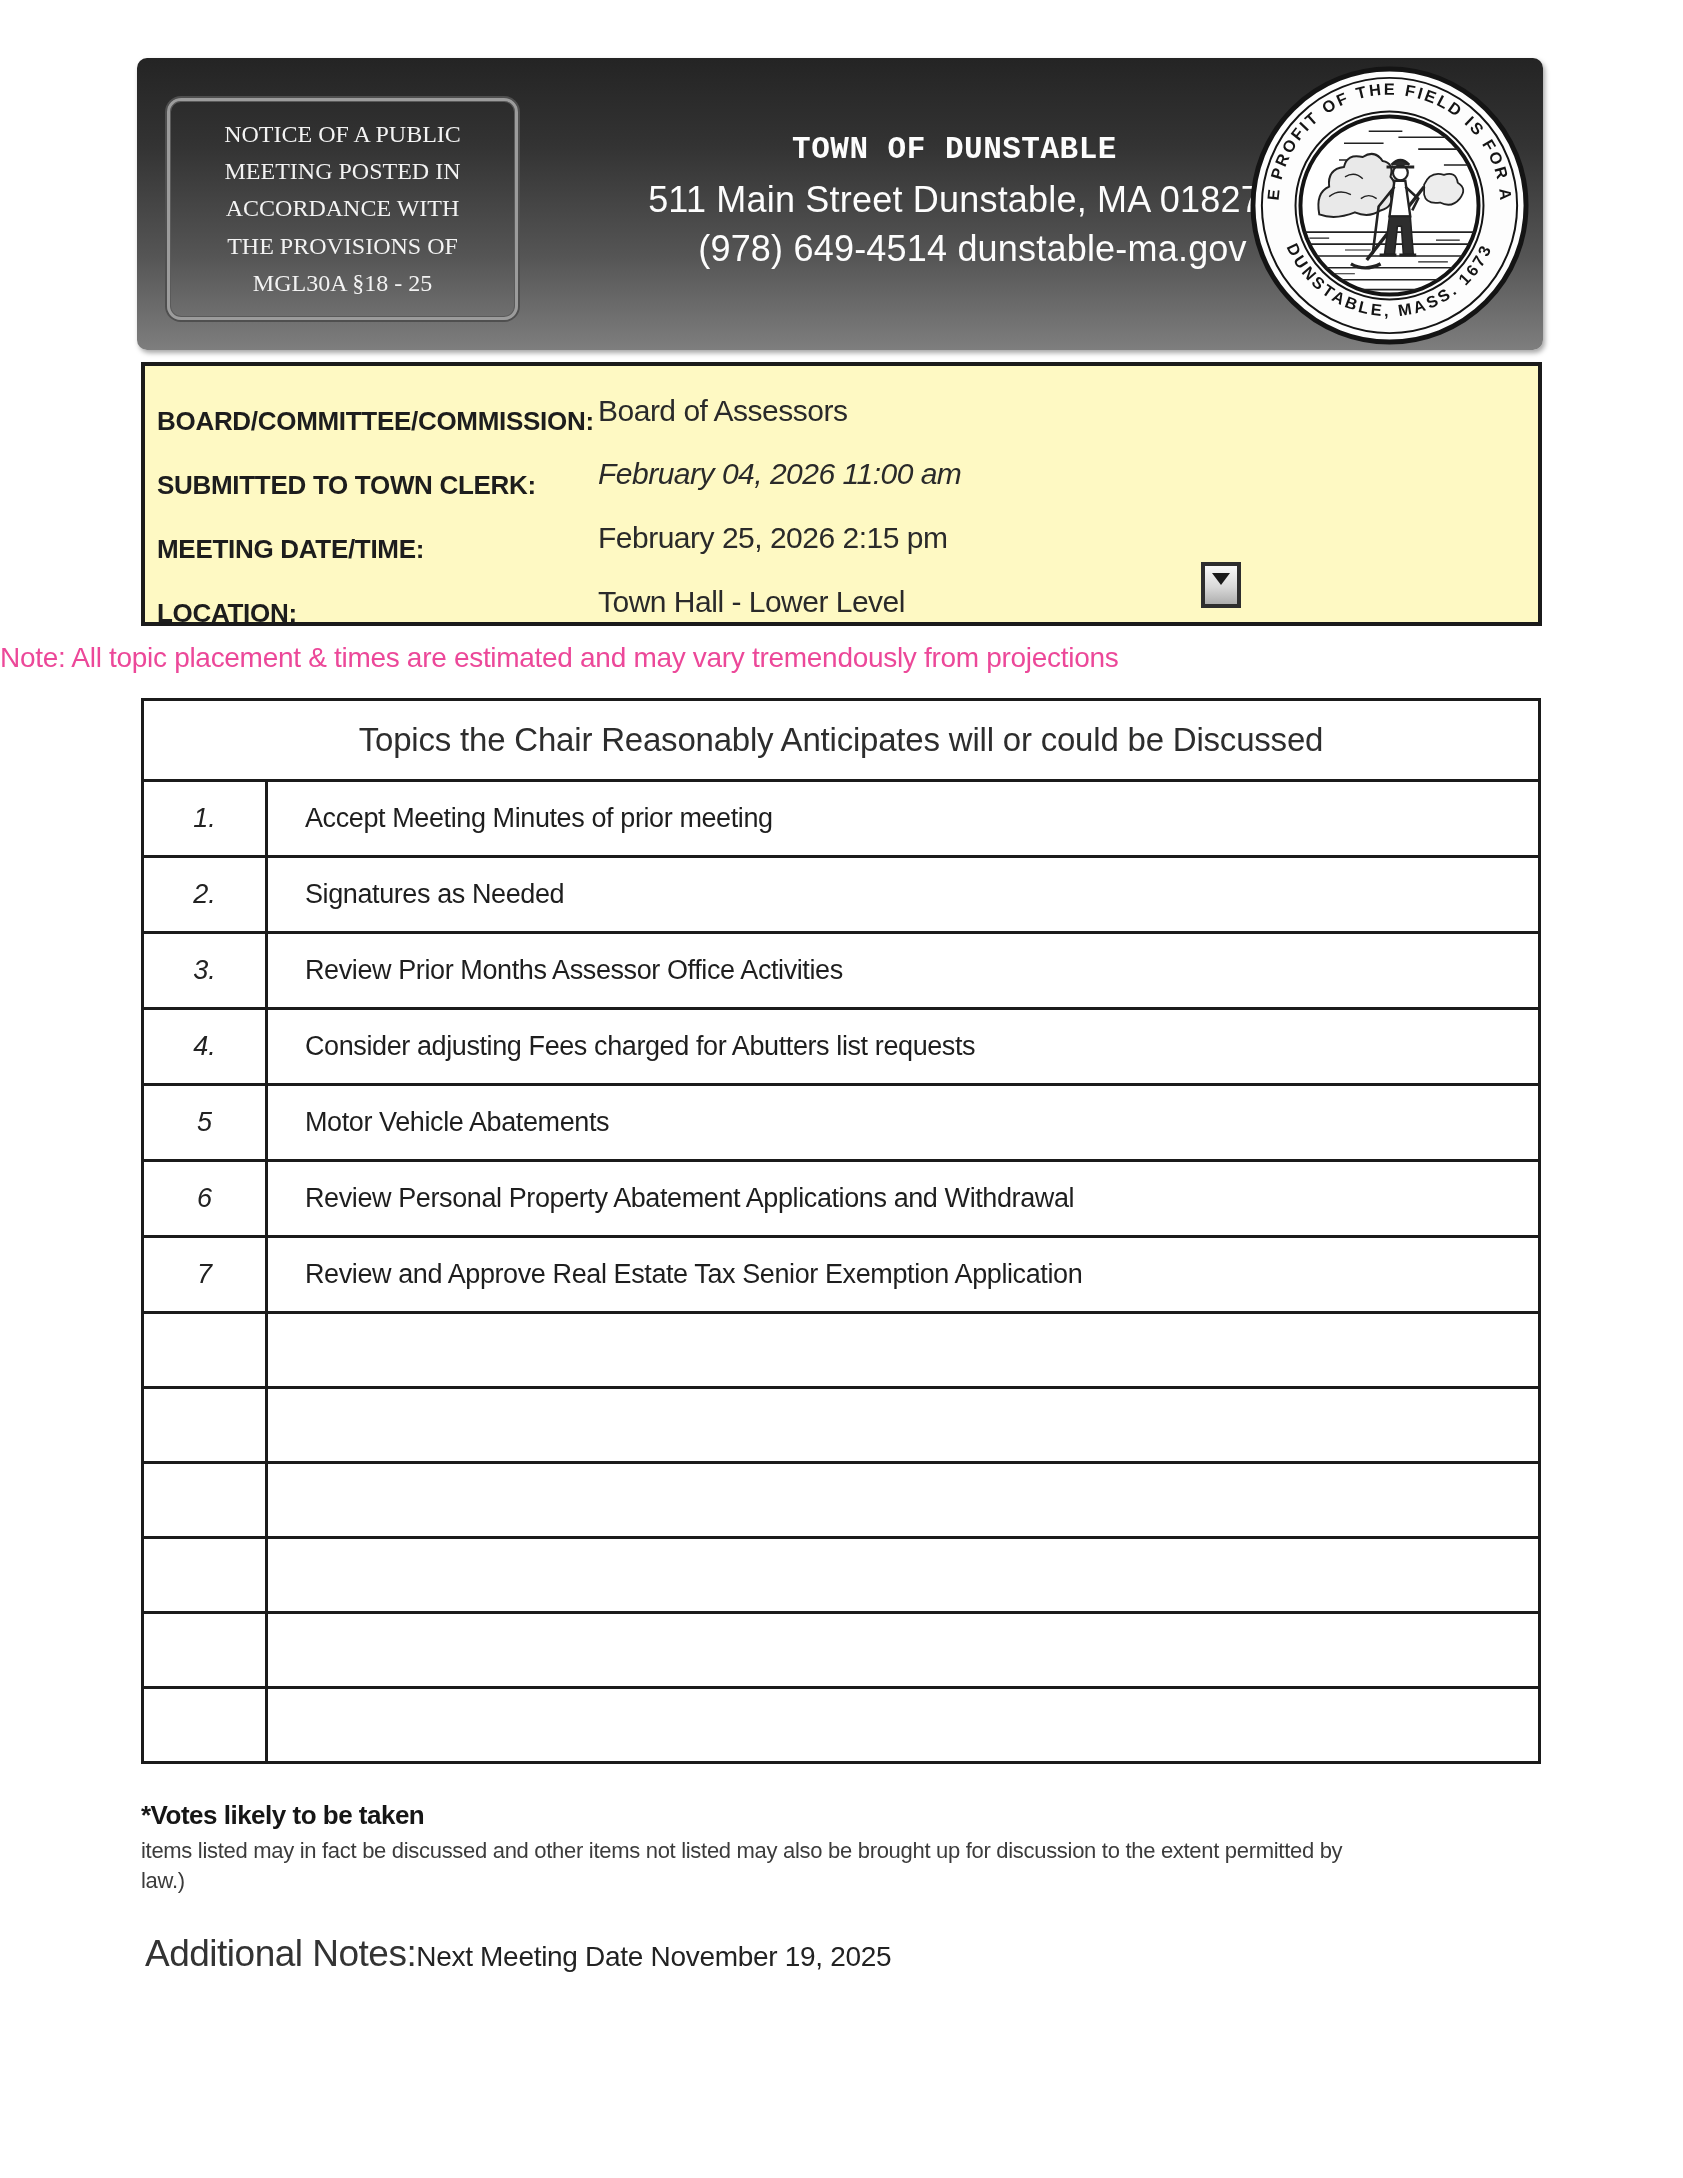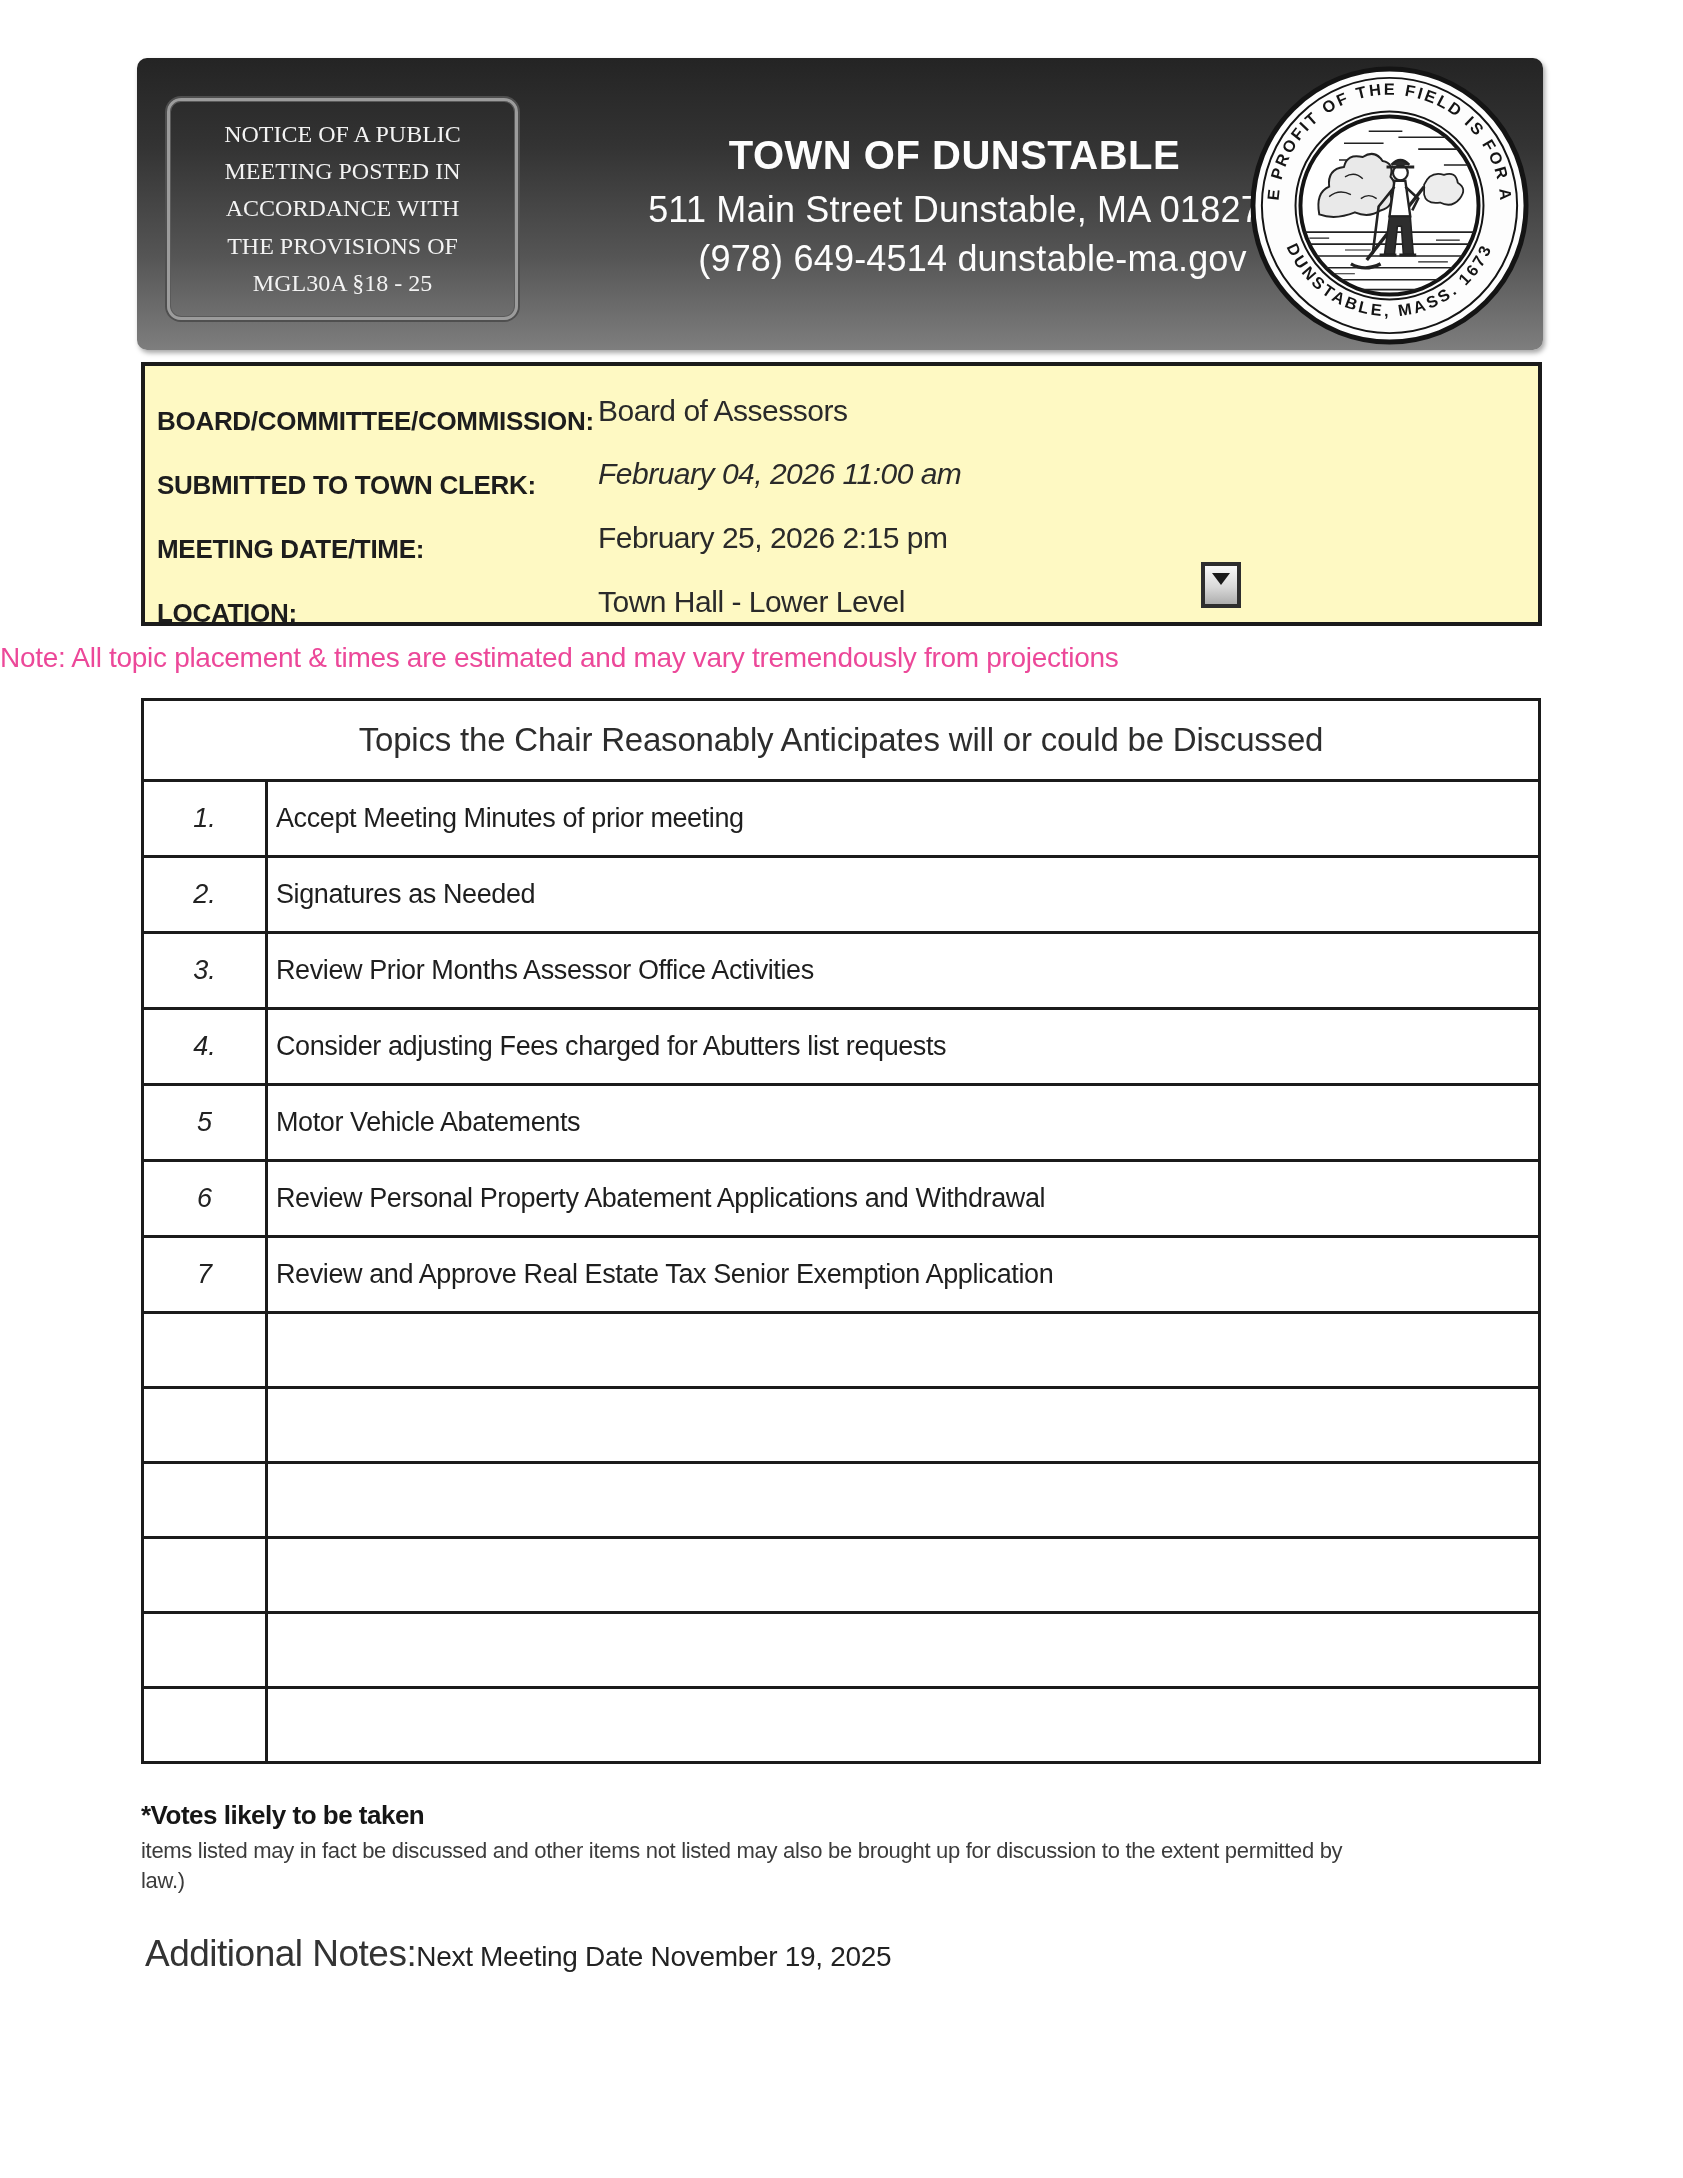--- a/index.html
+++ b/index.html
@@ -19,21 +19,21 @@
     position:absolute;left:30px;top:40px;width:345px;height:216px;
     border:3px solid #9c9c9c;border-radius:14px;
     box-shadow:0 0 0 2px #4f4f4f, inset 0 0 0 1px #5a5a5a;
     display:flex;flex-direction:column;justify-content:center;align-items:center;
     color:#f3f3f3;font-family:"Liberation Serif",serif;font-size:24px;line-height:1.55;
     text-align:center;
   }
   .town-info{
     position:absolute;left:378px;top:75px;width:879px;text-align:center;color:#fdfdfd;
   }
-  .town-name{font-size:40px;font-weight:bold;letter-spacing:0.5px;line-height:1.1;}
+  .town-name{font-size:31px;font-weight:bold;letter-spacing:0.5px;line-height:1.1;font-family:Liberation Mono, monospace;}
   .town-address{font-size:36px;margin-top:12px;letter-spacing:0.2px;}
   .town-contact{font-size:36px;margin-top:7px;letter-spacing:0.2px;padding-left:36px;}
   .seal-wrap{position:absolute;left:1113px;top:8px;width:279px;height:279px;}
   .seal-wrap svg{display:block;}
   .seal-ring-text{font-family:"Liberation Sans",sans-serif;font-weight:bold;fill:#141414;}
 
   
   .form-box{
     position:absolute;left:141px;top:362px;width:1393px;height:256px;
     border:4px solid #1b1b1b;background:#fef9c3;
@@ -82,21 +82,21 @@
   .tt-row{display:flex;border-bottom:3px solid #1b1b1b;}
   .tt-row:last-child{border-bottom:none;}
   .tt-row.filled{height:73px;}
   .tt-row.empty{height:72px;}
   .tt-num{
     width:121px;flex:0 0 121px;border-right:3px solid #1b1b1b;
     display:flex;align-items:center;justify-content:center;
     font-size:27px;font-style:italic;color:#222;
   }
   .tt-text{
-    flex:1;display:flex;align-items:center;padding-left:8px;
+    flex:1;display:flex;align-items:center;padding-left:37px;
     font-size:27px;color:#1e1e1e;letter-spacing:-0.4px;
   }
 
   
   .votes-note{
     position:absolute;left:141px;top:1800px;font-size:26px;font-weight:bold;
     color:#161616;letter-spacing:-0.5px;
   }
   .disclaimer{
     position:absolute;left:141px;top:1836px;font-size:22px;color:#3c3c3c;

